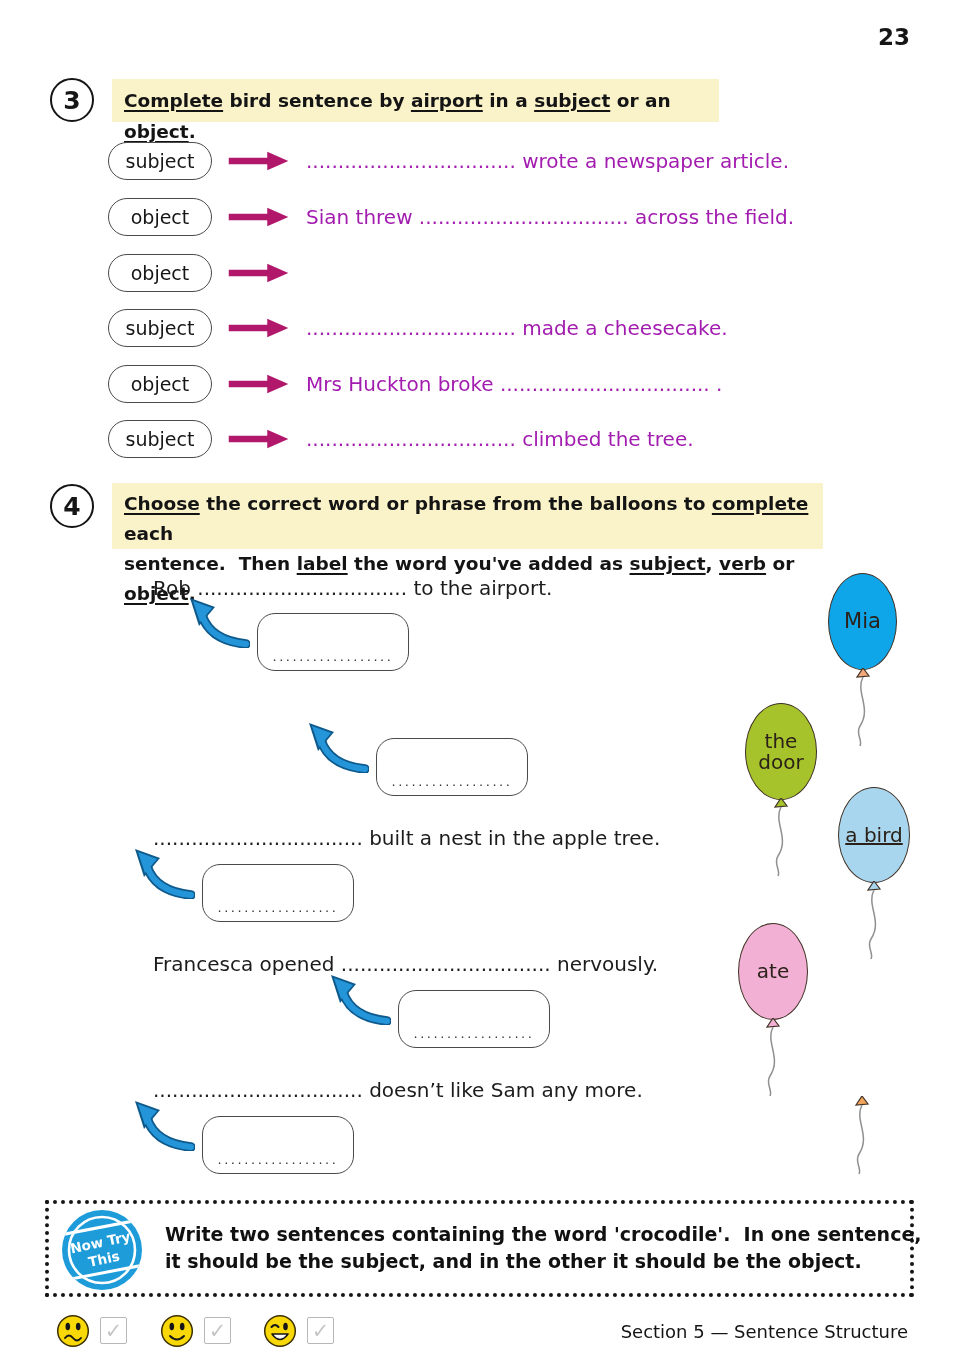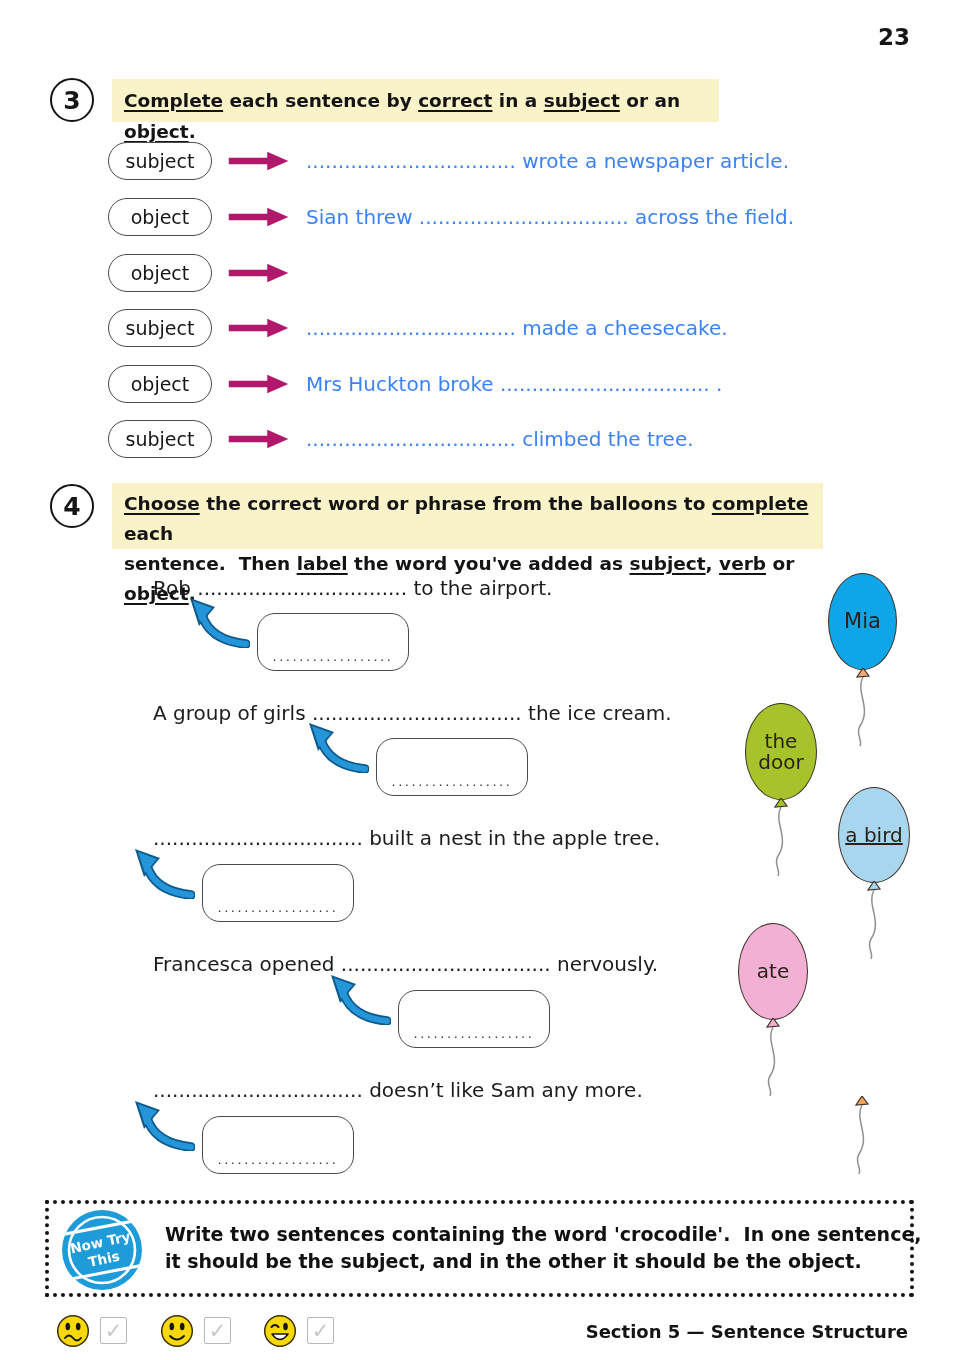--- a/index.html
+++ b/index.html
@@ -24,21 +24,21 @@
   .u{text-decoration:underline;text-decoration-thickness:1.6px;text-underline-offset:3px;}
   
   .q3row{display:flex;align-items:center;left:108px;height:40px;}
   .pill{
     width:104px;height:38px;border:1.7px solid #4a4a4a;border-radius:19px;
     display:flex;align-items:center;justify-content:center;font-size:19px;
     box-sizing:border-box;background:#fff;flex:0 0 auto;
   }
   .m-arrow{margin-left:15px;flex:0 0 auto;display:block;}
   .q3row .sentence{margin-left:15px;}
-  .sentence{font-size:20px;white-space:nowrap;color:#3b82f6;}
+  .sentence{font-size:20px;white-space:nowrap;color:#a21caf;}
   .q4sentence{font-size:20px;white-space:nowrap;color:#1c1c1c;left:110px;margin-left:43px;}
   
   .ansbox{
     width:152px;height:58px;border:1.7px solid #4a4a4a;border-radius:18px;
     box-sizing:border-box;background:#fff;
   }
   .boxdots{
     position:absolute;bottom:6px;left:0;width:100%;text-align:center;
     font-size:13px;letter-spacing:2.6px;color:#333;
   }
@@ -55,32 +55,32 @@
   .ntbox{
     border:4.5px dotted #151515;box-sizing:border-box;background:#fff;
   }
   .ntext{font-size:19px;font-weight:bold;line-height:27px;color:#111;}
   
   .cbx{
     width:27px;height:27px;border:1.7px solid #b7b7b7;border-radius:2px;
     display:flex;align-items:center;justify-content:center;
     font-size:21px;color:#c6c6c6;box-sizing:border-box;background:#fff;
   }
-  .section-label{font-size:18px;font-weight:bold;color:#141414;}
+  .section-label{font-size:18px;font-weight:normal;color:#141414;}
   .pagenum{font-size:23px;font-weight:bold;}
 </style>
 </head>
 <body>
 
 <div id="page">
 
   <div class="abs pagenum" style="left:872px;top:24px;width:44px;text-align:center;">23</div>
 
   <div class="abs qcircle" style="left:50px;top:78px;">3</div>
-  <div class="abs band keepws" style="left:112px;top:79px;width:607px;height:43px;line-height:31px;"><span class="u">Complete</span><span> each sentence by </span><span class="u">correct</span><span> in a </span><span class="u">subject</span><span> or an </span><span class="u">object</span><span>.</span></div>
+  <div class="abs band keepws" style="left:112px;top:79px;width:607px;height:43px;line-height:31px;"><span class="u">Complete</span><span> bird sentence by </span><span class="u">airport</span><span> in a </span><span class="u">subject</span><span> or an </span><span class="u">object</span><span>.</span></div>
 
   <div class="abs q3row" style="top:141px;">
     <div class="pill">subject</div>
     <svg class="m-arrow" width="64" height="22" viewBox="0 0 66 24" style="color: rgb(177, 24, 107);">
       <polygon points="0,8.5 42,8.5 42,2 65,12 42,22 42,15.5 0,15.5" fill="currentColor"></polygon>
       </svg>
     <div class="sentence">................................. wrote a newspaper article.</div>
   </div>
   <div class="abs q3row" style="top:197px;">
     <div class="pill">object</div>
@@ -117,21 +117,20 @@
     <div class="sentence">................................. climbed the tree.</div>
   </div>
 
   <div class="abs qcircle" style="left:50px;top:484px;">4</div>
   <div class="abs band" style="left:112px;top:483px;width:711px;height:66px;">
     <div class="keepws"><span class="u">Choose</span><span> the correct word or phrase from the balloons to </span><span class="u">complete</span><span> each</span></div>
     <div class="keepws"><span>sentence.&nbsp; Then </span><span class="u">label</span><span> the word you've added as </span><span class="u">subject</span><span>, </span><span class="u">verb</span><span> or </span><span class="u">object</span><span>.</span></div>
   </div>
 
   <div class="abs q4sentence" style="top:576px;">Rob ................................. to the airport.</div>
-  <div class="abs q4sentence" style="top:701px;">A group of girls ................................. the ice cream.</div>
   <div class="abs q4sentence" style="top:826px;">................................. built a nest in the apple tree.</div>
   <div class="abs q4sentence" style="top:952px;">Francesca opened ................................. nervously.</div>
   <div class="abs q4sentence" style="top:1078px;">................................. doesn’t like Sam any more.</div>
 
   <div class="abs ansbox" style="left:257px;top:613px;">
     <div class="boxdots">..................</div>
     </div>
   <div class="abs ansbox" style="left:376px;top:738px;">
     <div class="boxdots">..................</div>
     </div>

